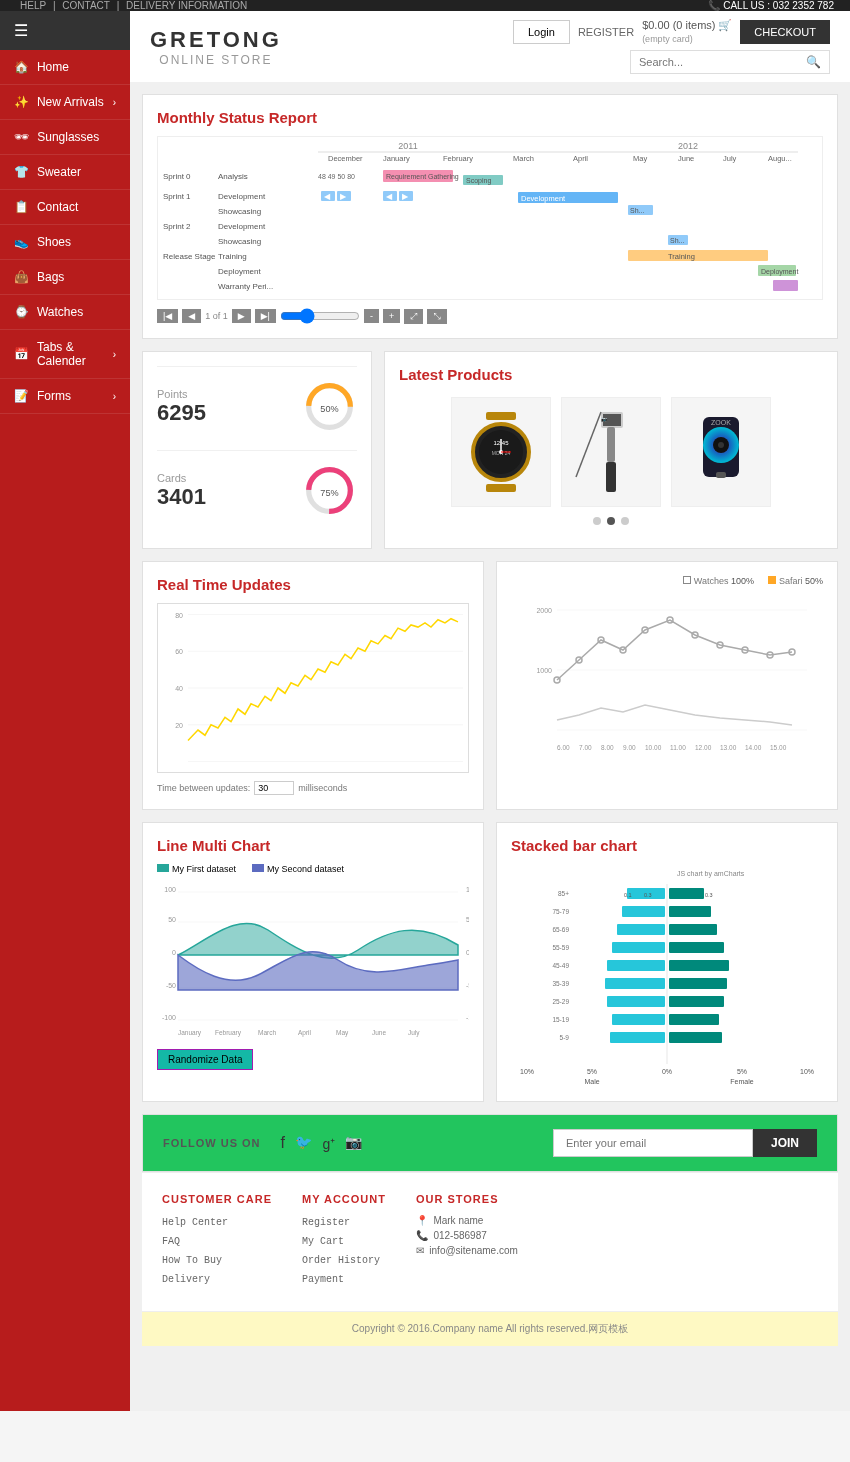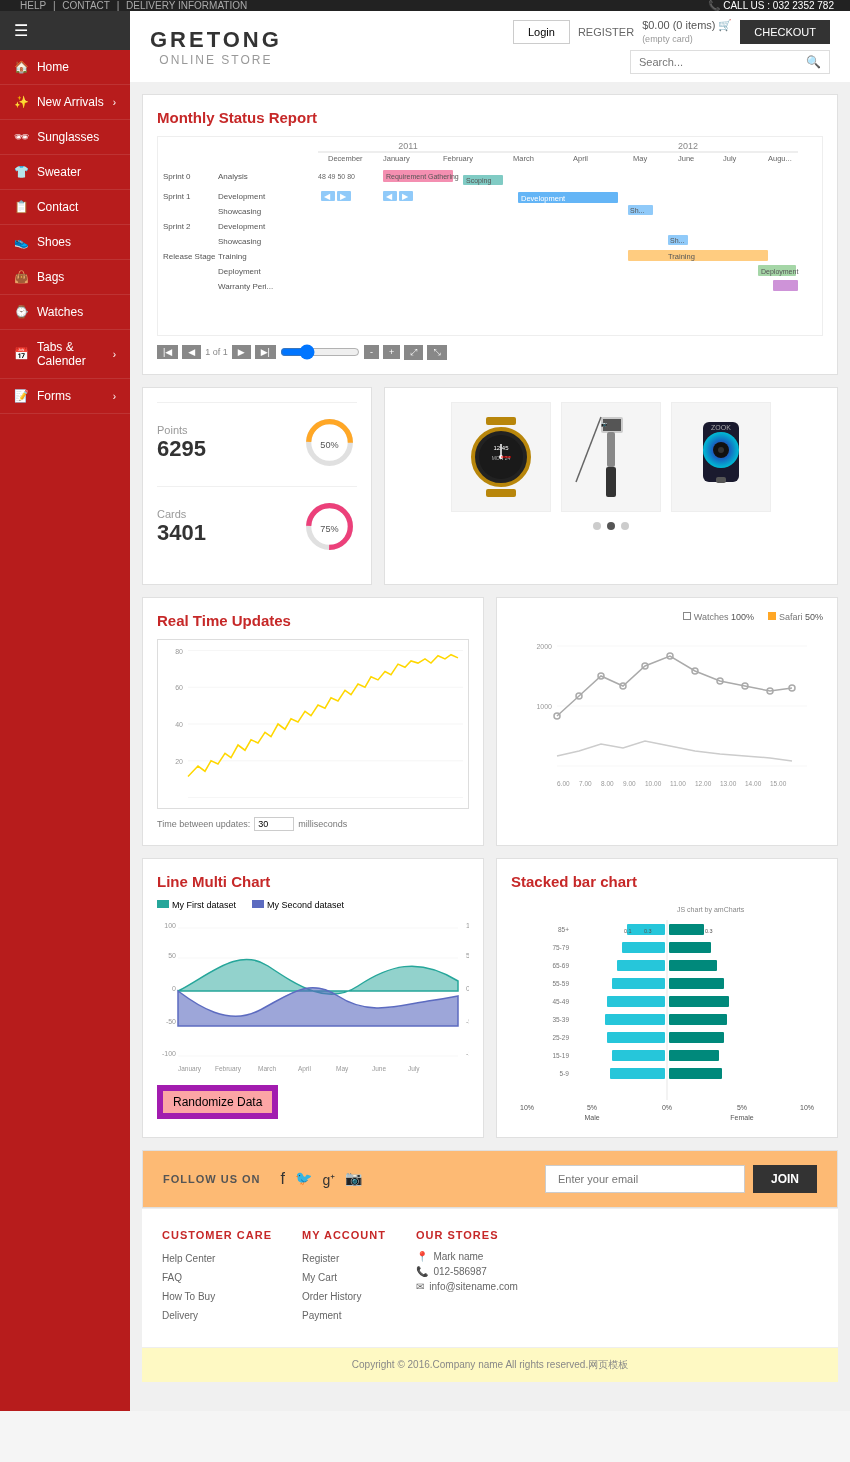--- a/index.html
+++ b/index.html
@@ -37,21 +37,21 @@
     .search-icon-char { color: #999; font-size: 12px; }
 
     
     .content { padding: 12px; }
 
     
     .card { background: #fff; border: 1px solid #e0e0e0; margin-bottom: 12px; padding: 14px; }
     .card-title { color: #c62828; font-size: 15px; font-weight: bold; margin-bottom: 10px; }
 
     
-    .gantt-placeholder { background: #fafafa; border: 1px solid #eee; height: 200px; overflow: hidden; position: relative; text-decoration: underline; }
+    .gantt-placeholder { background: #fafafa; border: 1px solid #eee; height: 164px; overflow: hidden; position: relative; text-decoration: underline; }
     .gantt-controls { display: flex; align-items: center; gap: 4px; margin-top: 8px; }
     .gantt-btn { background: #888; color: #fff; border: none; padding: 2px 6px; font-size: 9px; cursor: pointer; }
 
     
     .two-col { display: flex; gap: 12px; margin-bottom: 12px; }
     .stats-panel { background: #fff; border: 1px solid #e0e0e0; padding: 14px; width: 230px; flex-shrink: 0; }
     .stat-item { margin-bottom: 16px; display: flex; align-items: center; justify-content: space-between; }
     .stat-label { font-size: 11px; color: #999; }
     .stat-value { font-size: 22px; font-weight: bold; color: #333; }
     .stat-text { flex: 1; }
@@ -67,45 +67,45 @@
 
     
     .chart-card { background: #fff; border: 1px solid #e0e0e0; padding: 14px; flex: 1; }
 
     
     .realtime-chart { border: 1px solid #ddd; height: 170px; position: relative; background: #fff; margin-bottom: 8px; }
     .rt-time { display: flex; align-items: center; font-size: 9px; color: #777; gap: 4px; }
     .rt-time input { width: 40px; border: 1px solid #ccc; font-size: 9px; padding: 1px 3px; }
 
     
-    .footer-social { background: #fdba74; border: 1px solid #e0e0e0; padding: 14px 20px; display: flex; align-items: center; gap: 20px; margin-bottom: 0; justify-content: flex-end; }
+    .footer-social { background: #22c55e; border: 1px solid #e0e0e0; padding: 14px 20px; display: flex; align-items: center; gap: 20px; margin-bottom: 0; justify-content: flex-end; }
     .follow-text { font-size: 11px; color: #555; font-weight: bold; letter-spacing: 1px; }
     .social-icons { display: flex; gap: 10px; }
     .social-icon { font-size: 16px; color: #333; cursor: pointer; }
-    .newsletter { margin-left: auto; display: flex; gap: 8px; }
+    .newsletter { margin-left: auto; display: flex; gap: 0; }
     .newsletter input { border: 1px solid #ccc; padding: 7px 12px; font-size: 11px; width: 200px; outline: none; color: #999; }
     .btn-join { background: #333; color: #fff; border: none; padding: 7px 18px; font-size: 12px; cursor: pointer; font-weight: bold; }
 
     
     .footer-links { background: #fff; border-top: 1px solid #eee; padding: 20px; display: flex; gap: 30px; }
     .footer-col h4 { color: #c62828; font-size: 11px; font-weight: bold; margin-bottom: 10px; letter-spacing: 1px; }
-    .footer-col ul { list-style: none; }
+    .footer-col ul { list-style: none; font-family: Liberation Mono, monospace; }
     .footer-col ul li { margin-bottom: 5px; }
     .footer-col ul li a { color: #666; font-size: 10px; text-decoration: none; }
     .footer-col .store-item { display: flex; align-items: center; gap: 5px; color: #666; font-size: 10px; margin-bottom: 4px; }
 
     
     .copyright { background: #fef9c3; text-align: center; font-size: 10px; color: #888; padding: 10px; border-top: 1px solid #eee; }
 
     
     .donut-svg { width: 55px; height: 55px; }
     .line2-legend { display: flex; gap: 14px; justify-content: flex-end; font-size: 9px; color: #777; margin-bottom: 4px; }
     .legend-dot { width: 8px; height: 8px; display: inline-block; margin-right: 3px; }
 
-    .randomize-btn { border: 6px solid #a21caf; background: #fca5a5; padding: 4px 10px; font-size: 12px; cursor: pointer; margin-top: 6px; }
+    .randomize-btn { border: 1px solid #a21caf; background: #14b8a6; padding: 4px 10px; font-size: 10px; cursor: pointer; margin-top: 6px; }
   </style>
 </head>
 <body>
 
 <div class="top-bar">
   <div>
     <a>HELP</a>
     <span> | </span>
     <a>CONTACT</a>
     <span> | </span>
@@ -319,20 +319,21 @@
             </div>
             <svg class="donut-svg" viewBox="0 0 42 42">
               <circle cx="21" cy="21" r="15.915" fill="none" stroke="#e0e0e0" stroke-width="4"></circle>
               <circle cx="21" cy="21" r="15.915" fill="none" stroke="#ec407a" stroke-width="4" stroke-dasharray="75 25" stroke-dashoffset="25" transform="rotate(-90 21 21)"></circle>
               <text x="21" y="25" text-anchor="middle" font-size="7" fill="#555">75%</text>
             </svg>
           </div>
         </div>
 
         <div class="products-panel">
+          <div class="products-title">Latest Products</div>
           <div class="products-row">
 
             <div class="product-img">
               <svg viewBox="0 0 80 90">
                 <rect x="25" y="5" width="30" height="8" fill="#b8860b" rx="2"></rect>
                 <rect x="25" y="77" width="30" height="8" fill="#b8860b" rx="2"></rect>
                 <circle cx="40" cy="45" r="28" fill="#222" stroke="#b8860b" stroke-width="4"></circle>
                 <circle cx="40" cy="45" r="22" fill="#1a1a1a"></circle>
                 <text x="40" y="38" text-anchor="middle" font-size="6" fill="#fff">12:45</text>
                 <text x="40" y="48" text-anchor="middle" font-size="5" fill="#aaa">MON 24</text>

